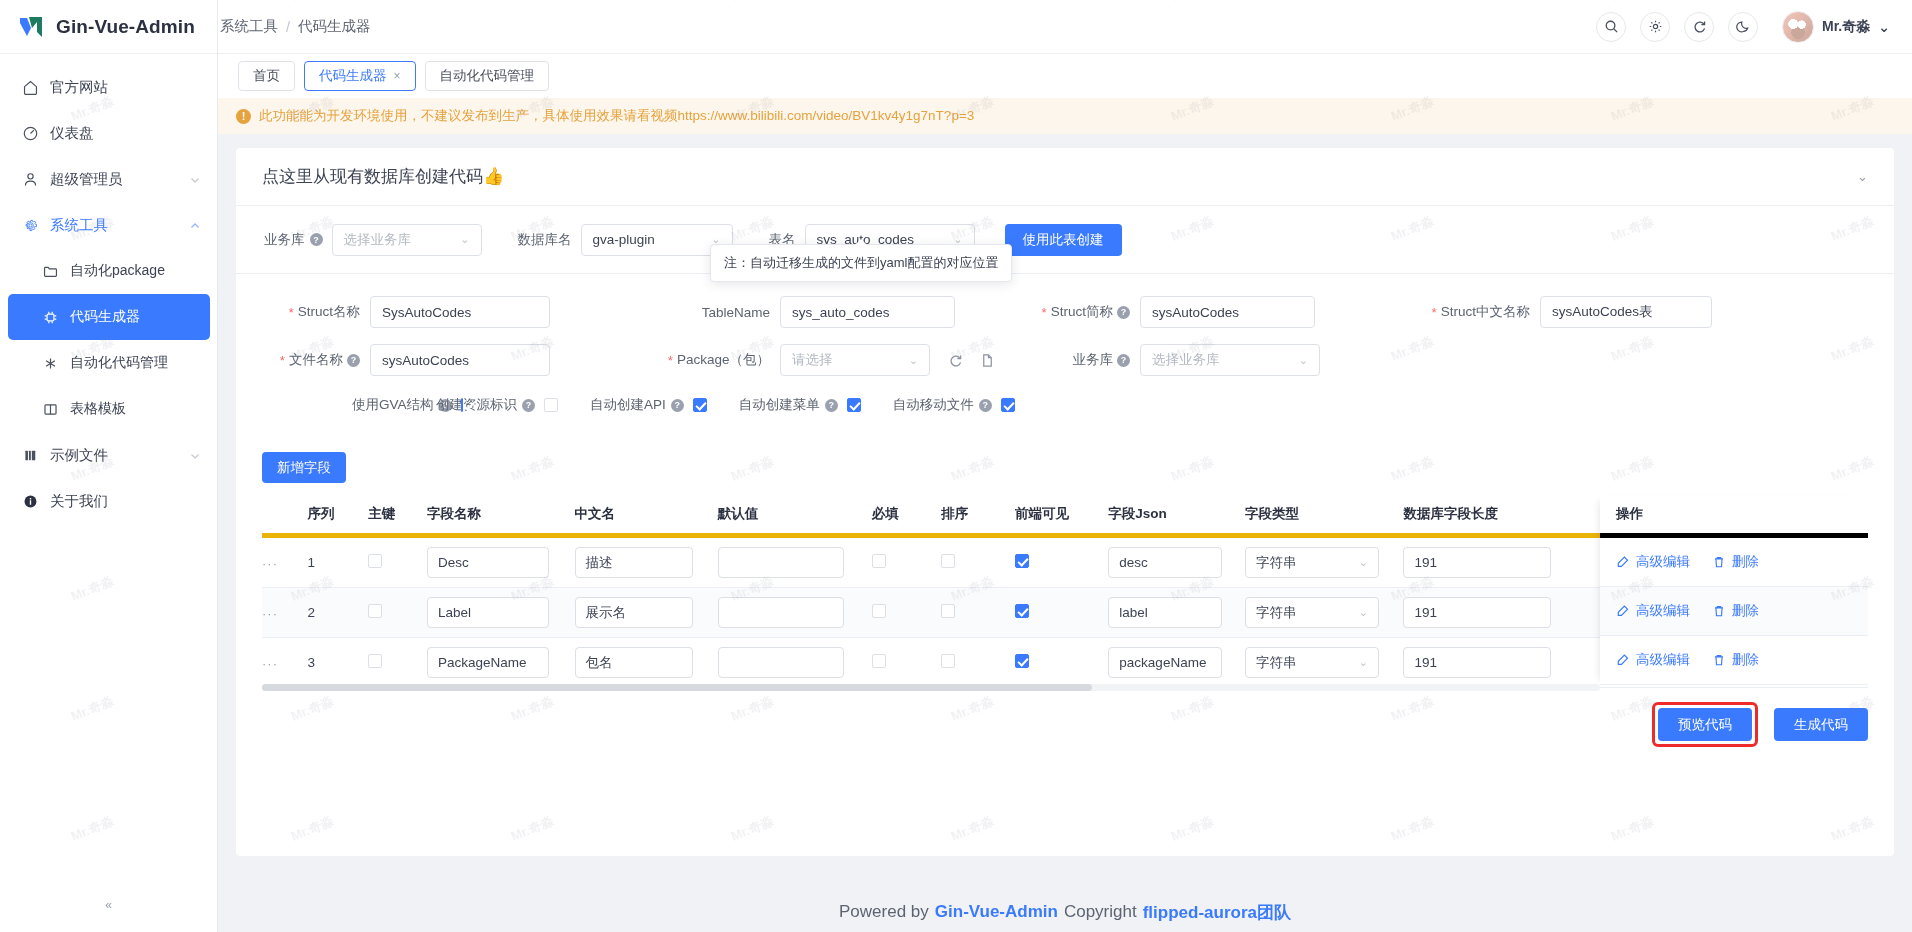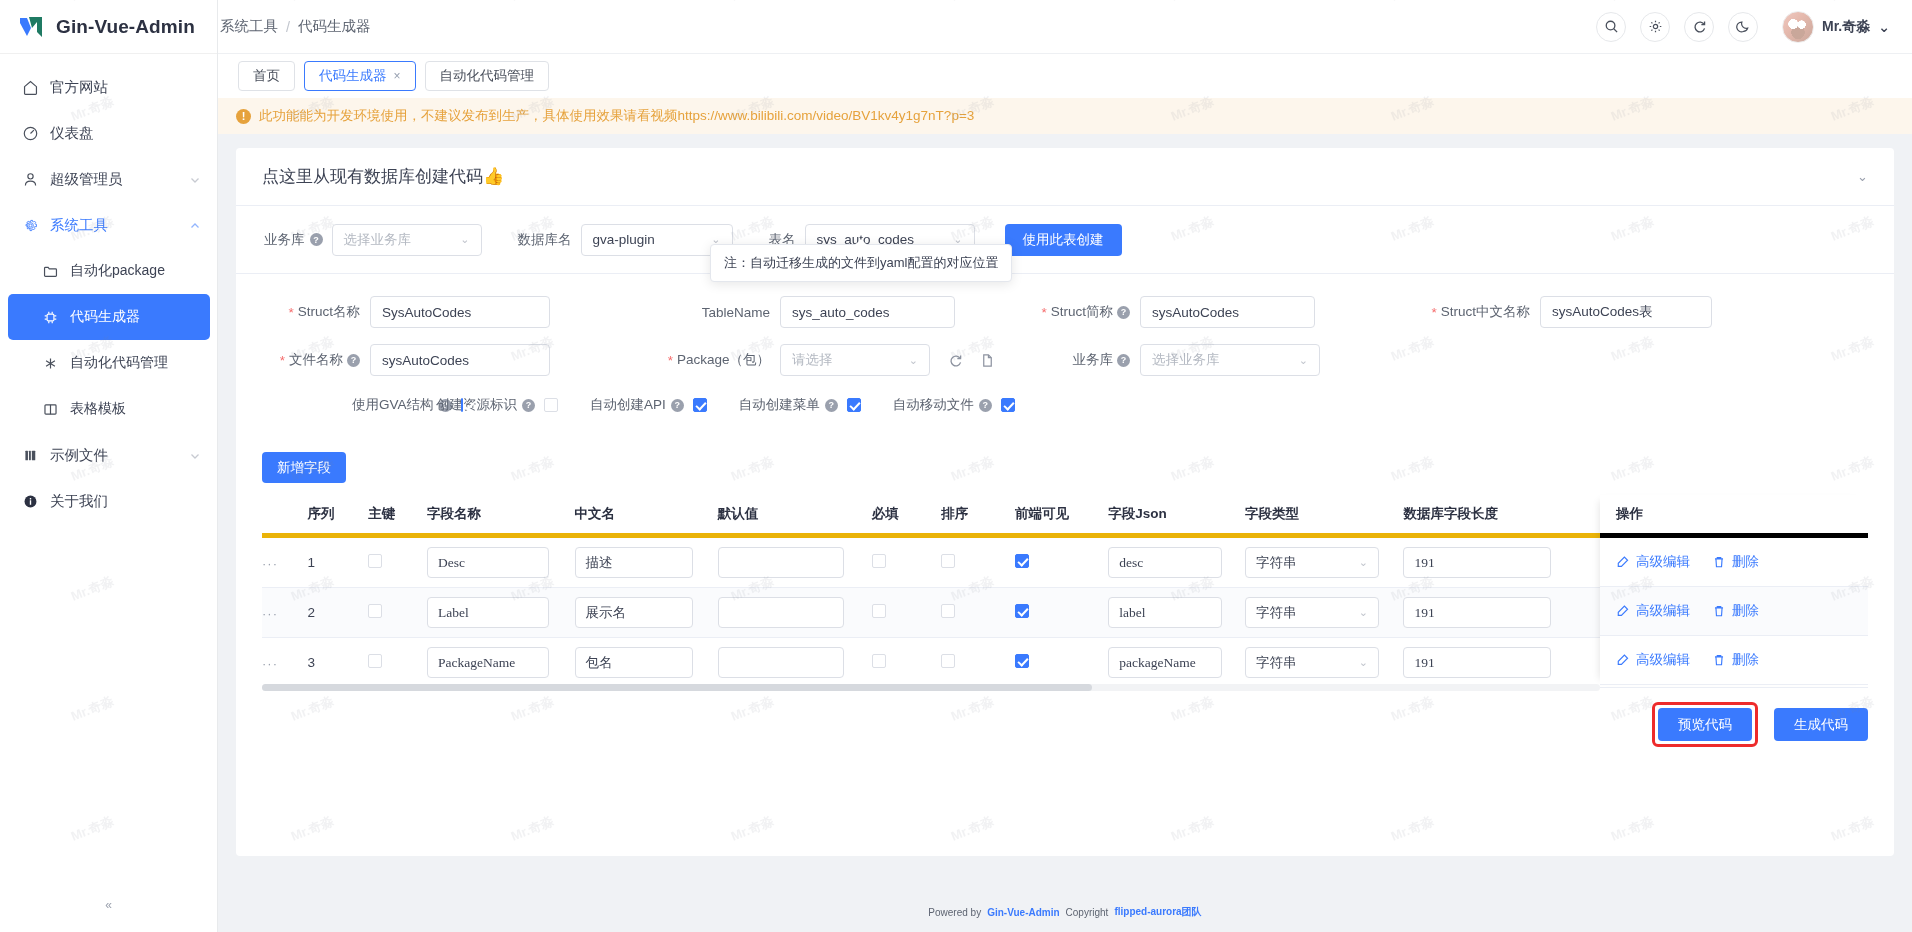--- a/index.html
+++ b/index.html
@@ -182,21 +182,21 @@
     font-size:13.5px; color:#2c3142; font-weight:700; text-align:left;
     padding:10px 0 10px 0; border-bottom:5px solid #eab308; white-space:nowrap;
   }
   table.grid td{
     padding:9px 0; border-bottom:1px solid #ebeef5; vertical-align:middle;
   }
   table.grid tr.alt td{ background:#fafbfd; }
   .dots{ color:#9aa0ad; letter-spacing:1px; font-size:13px; }
   .cellinp{
     height:31px; border:1px solid #dcdfe6; border-radius:4px; background:#fff;
-    display:flex;align-items:center; padding:0 10px; font-size:13.5px; color:#3d4354;font-family:Liberation Serif, serif;
+    display:flex;align-items:center; padding:0 10px; font-size:13.5px; color:#3d4354;
   }
   .cellinp.sel-like .caret{ margin-left:auto; color:#c0c4cc; font-size:11px; }
   .opcol{
     position:absolute; right:26px; top:0; width:268px; background:#fff;
     box-shadow:-6px 0 8px -6px rgba(0,0,0,.12); z-index:6;
   }
   .opcol .ophead{
     font-size:13.5px; font-weight:700; color:#2c3142; padding:10px 0 10px 16px;
     border-bottom:5px solid #000000;
   }
@@ -218,21 +218,21 @@
     display:flex; justify-content:flex-end; align-items:center; gap:16px;
     padding:14px 26px 0 0;
   }
   .hl-box{ border:3px solid #ee2b2b; border-radius:6px; padding:3px; display:inline-flex; }
   .btn-blue{
     height:33px; background:#3a7afe; color:#fff; border:none; border-radius:4px;
     font-size:13.5px; padding:0 20px; cursor:pointer; font-family:inherit;
   }
   .site-footer{
     flex:0 0 40px; display:flex; align-items:center; justify-content:center;
-    font-size:10px; color:#5d6471; gap:6px;margin-top:36px;
+    font-size:17px; color:#5d6471; gap:6px;margin-top:36px;
   }
   .site-footer a{ color:#3a7afe; font-weight:700; text-decoration:none; }
 </style>
 </head>
 <body>
 
 <div id="app">
 
   <aside class="sidebar">
     <div class="logo-row">

